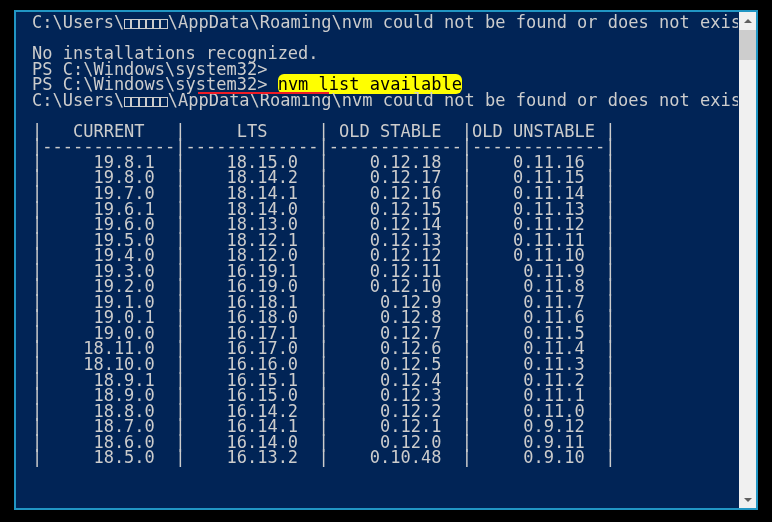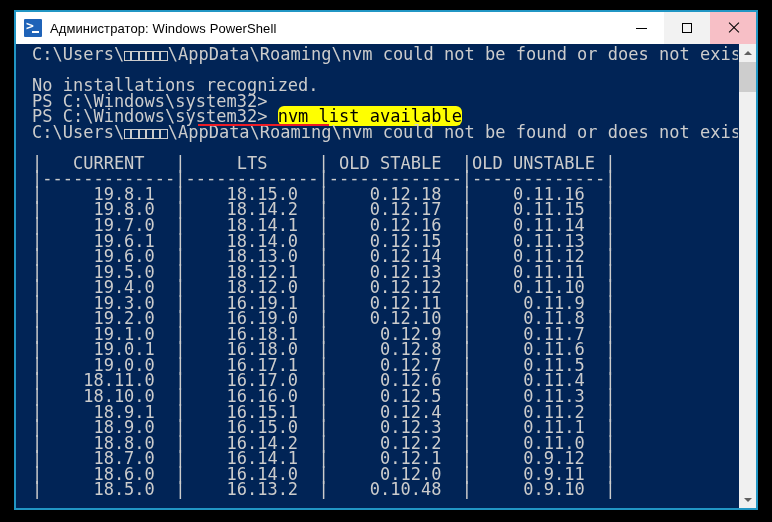--- a/index.html
+++ b/index.html
@@ -219,36 +219,20 @@
     background: #cdcdcd;
   }
 </style>
 </head>
 <body>
 
 <div class="desktop">
 
   <div class="window">
 
-    <div class="titlebar">
-      <div class="ps-icon"></div>
-      <div class="title-text">Администратор: Windows PowerShell</div>
-
-      <div class="win-controls">
-        <div class="win-btn minimize">
-          <div class="glyph-min"></div>
-        </div>
-        <div class="win-btn maximize">
-          <div class="glyph-max"></div>
-        </div>
-        <div class="win-btn close">
-          <div class="glyph-close"></div>
-        </div>
-      </div>
-    </div>
 
     <div class="console-area">
 
       <div class="console" id="console-out"><div class="line">C:\Users\<span class="tofu"><i></i></span><span class="tofu"><i></i></span><span class="tofu"><i></i></span><span class="tofu"><i></i></span><span class="tofu"><i></i></span><span class="tofu"><i></i></span>\AppData\Roaming\nvm could not be found or does not exist. Exiting.</div><div class="line blank">&nbsp;</div><div class="line">No installations recognized.</div><div class="line">PS C:\Windows\system32&gt;</div><div class="line">PS C:\Windows\system32&gt; <span class="cmd-hl">nvm list available</span></div><div class="line">C:\Users\<span class="tofu"><i></i></span><span class="tofu"><i></i></span><span class="tofu"><i></i></span><span class="tofu"><i></i></span><span class="tofu"><i></i></span><span class="tofu"><i></i></span>\AppData\Roaming\nvm could not be found or does not exist. Exiting.</div><div class="line blank">&nbsp;</div><div class="line">|   CURRENT   |     LTS     | OLD STABLE  |OLD UNSTABLE |</div><div class="line">|-------------|-------------|-------------|-------------|</div><div class="line">|     19.8.1  |    18.15.0  |    0.12.18  |    0.11.16  |</div><div class="line">|     19.8.0  |    18.14.2  |    0.12.17  |    0.11.15  |</div><div class="line">|     19.7.0  |    18.14.1  |    0.12.16  |    0.11.14  |</div><div class="line">|     19.6.1  |    18.14.0  |    0.12.15  |    0.11.13  |</div><div class="line">|     19.6.0  |    18.13.0  |    0.12.14  |    0.11.12  |</div><div class="line">|     19.5.0  |    18.12.1  |    0.12.13  |    0.11.11  |</div><div class="line">|     19.4.0  |    18.12.0  |    0.12.12  |    0.11.10  |</div><div class="line">|     19.3.0  |    16.19.1  |    0.12.11  |     0.11.9  |</div><div class="line">|     19.2.0  |    16.19.0  |    0.12.10  |     0.11.8  |</div><div class="line">|     19.1.0  |    16.18.1  |     0.12.9  |     0.11.7  |</div><div class="line">|     19.0.1  |    16.18.0  |     0.12.8  |     0.11.6  |</div><div class="line">|     19.0.0  |    16.17.1  |     0.12.7  |     0.11.5  |</div><div class="line">|    18.11.0  |    16.17.0  |     0.12.6  |     0.11.4  |</div><div class="line">|    18.10.0  |    16.16.0  |     0.12.5  |     0.11.3  |</div><div class="line">|     18.9.1  |    16.15.1  |     0.12.4  |     0.11.2  |</div><div class="line">|     18.9.0  |    16.15.0  |     0.12.3  |     0.11.1  |</div><div class="line">|     18.8.0  |    16.14.2  |     0.12.2  |     0.11.0  |</div><div class="line">|     18.7.0  |    16.14.1  |     0.12.1  |     0.9.12  |</div><div class="line">|     18.6.0  |    16.14.0  |     0.12.0  |     0.9.11  |</div><div class="line">|     18.5.0  |    16.13.2  |    0.10.48  |     0.9.10  |</div><div class="line blank">&nbsp;</div><div class="annotation" style="left: 181.75px; top: 80.1875px; width: 131.062px; background: rgb(238, 28, 37);"></div></div>
 
       <div class="scrollbar">
         <div class="sb-arrow up">
             <span></span>
           </div>
         <div class="sb-track">

